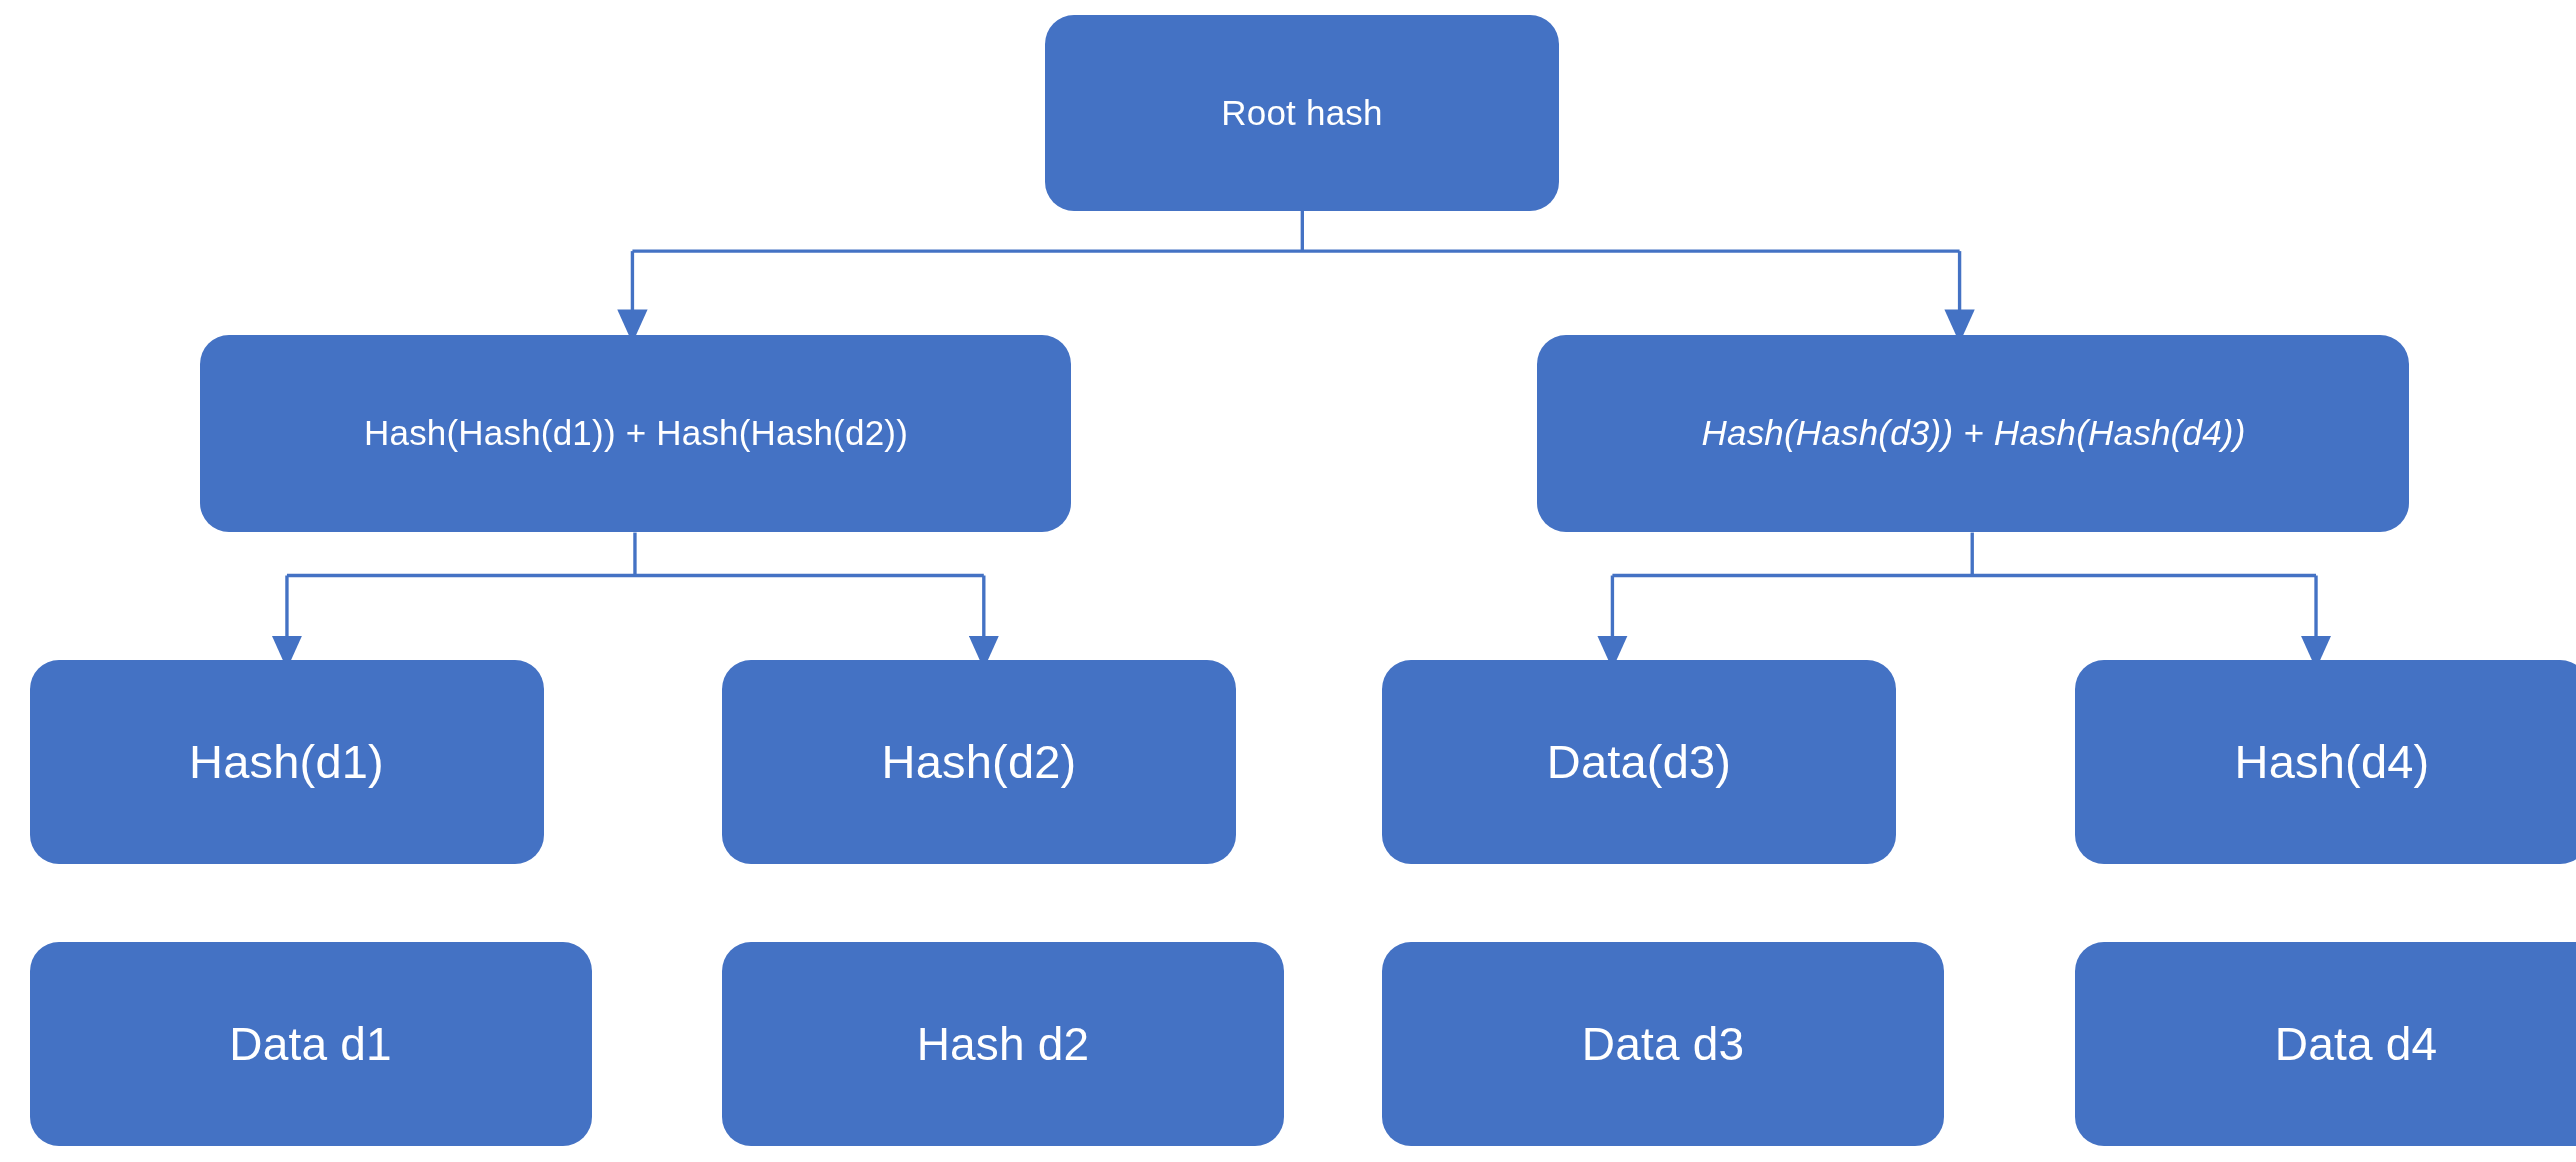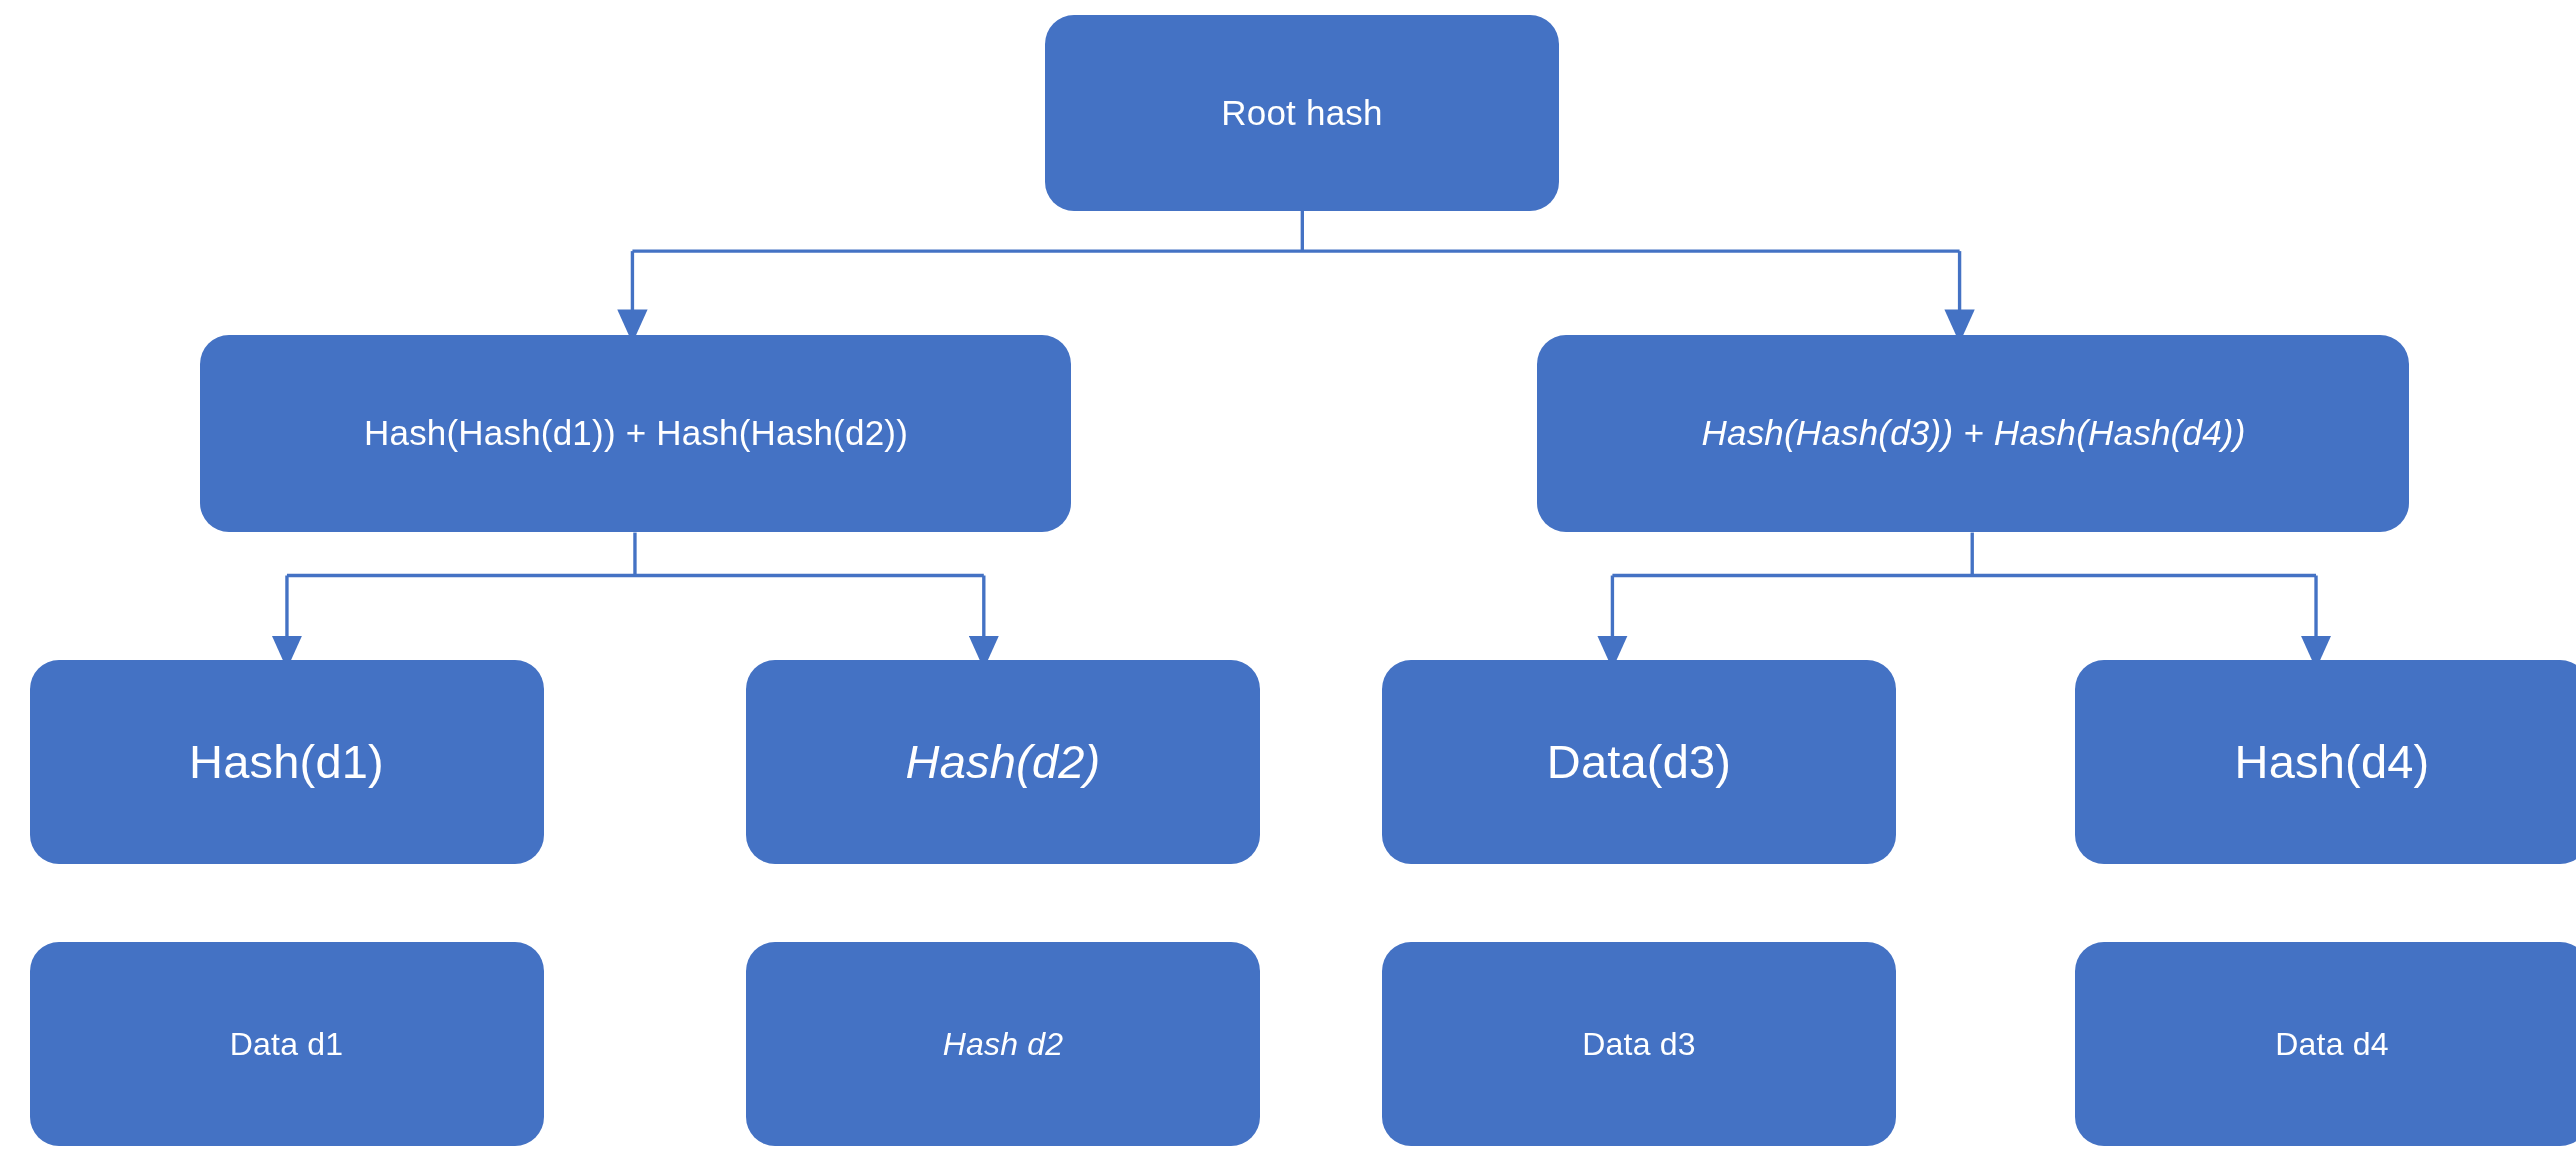--- a/index.html
+++ b/index.html
@@ -41,23 +41,23 @@
     letter-spacing: 0.2px;
     line-height: 1.15;
     padding: 0 15px;
     white-space: nowrap;
   }
   .node-root       { left: 1045px; top:   15px; width:  514px; height: 196px; font-size: 35px; text-align: center; }
   .node-branch     {               top:  335px;                height: 197px; font-size: 35px; padding-left: 16px; }
   .node-branch-l   { left:  200px;             width: 871px; }
   .node-branch-r   { left: 1537px;             width: 872px; font-style: italic; }
   .node-hash       {               top:  660px; width:  514px; height: 204px; font-size: 47px; }
-  .node-data       {               top: 942px; width:  514px; height: 204px; font-size: 32px; }
+  .node-data       {               top: 942px; width:  562px; height: 204px; font-size: 46px; }
   .col-0 { left:   29.5px; }
-  .col-1 { left:  746px; font-style: italic; }
+  .col-1 { left:  722px; }
   .col-2 { left: 1382px; }
   .col-3 { left: 2075px; }
 </style>
 </head>
 <body>
 
 <div id="diagram-canvas">
 
   <svg id="connector-layer" viewBox="0 0 3056 1379" width="2576" height="1162" aria-hidden="true">
     <defs>

